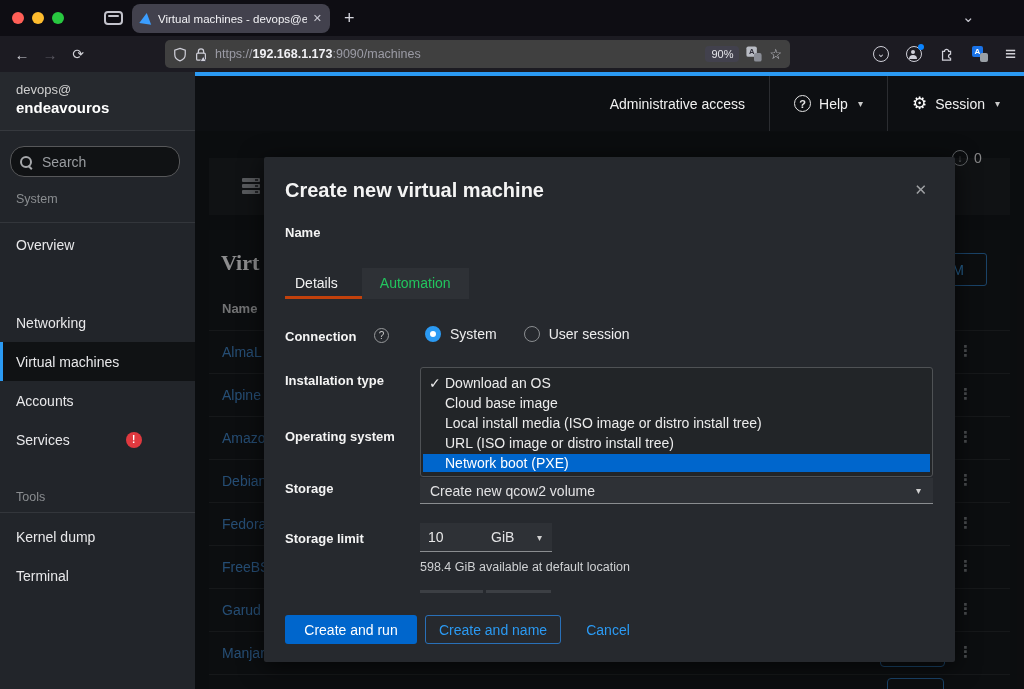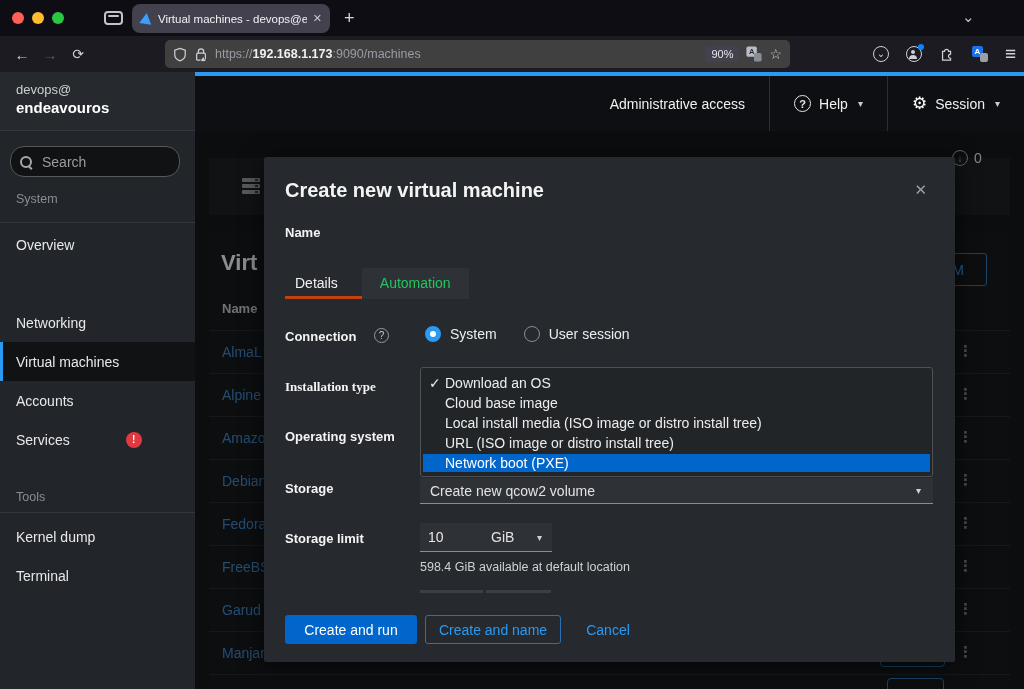--- a/index.html
+++ b/index.html
@@ -73,21 +73,21 @@
   
   .content{position:absolute;left:195px;top:59px;width:829px;height:558px;background:#131519;overflow:hidden;}
   .toolbar-strip{position:absolute;left:14px;top:27px;width:801px;height:57px;background:#1a1d21;}
   .server-ic{position:absolute;left:33px;top:20px;width:18px;height:16px;}
   .server-ic .bar{position:relative;width:18px;height:4px;background:#8f9296;margin-bottom:2px;border-radius:1px;}
   .server-ic .bar::after{content:"";position:absolute;right:2px;top:1px;width:3px;height:2px;background:#3a3d41;}
   .notif{position:absolute;left:757px;top:19px;display:flex;align-items:center;gap:6px;}
   .dl-circ{width:16px;height:16px;border:1.5px solid #9aa0a4;border-radius:50%;color:#9aa0a4;font-size:10px;text-align:center;line-height:15px;}
   .notif-count{color:#d7d7d9;font-size:14px;}
   .card{position:absolute;left:14px;top:99px;width:801px;height:459px;background:#14171b;}
-  .page-h{position:absolute;left:12px;top:20px;width:46px;overflow:hidden;color:#e4e4e6;font-size:22px;font-weight:bold;white-space:nowrap;}
+  .page-h{position:absolute;left:12px;top:20px;width:46px;overflow:hidden;color:#e4e4e6;font-size:22px;font-weight:bold;white-space:nowrap;font-family:Liberation Serif, serif;}
   .vm-btn{position:absolute;left:689px;top:23px;width:89px;height:33px;border:1px solid #2b6da8;border-radius:3px;color:#3a96e0;font-size:14px;display:flex;align-items:center;justify-content:flex-end;padding-right:22px;}
   .col-h{position:absolute;left:13px;top:71px;color:#b9babc;font-size:13px;font-weight:bold;}
   .vrow{position:absolute;left:0;width:801px;height:43px;border-top:1px solid #24272b;}
   .vrow .vlink{position:absolute;left:13px;top:13px;width:43px;overflow:hidden;white-space:nowrap;color:#3d7dbb;font-size:14px;}
   .vrow .kebab{position:absolute;left:749px;top:11px;color:#787c80;font-size:15px;font-weight:bold;letter-spacing:0;}
   .frag1{position:absolute;left:685px;top:503px;width:65px;height:33px;border:1px solid #2b6da8;border-radius:4px;}
   .frag2{position:absolute;left:692px;top:547px;width:57px;height:40px;border:1px solid #2b6da8;border-radius:4px;}
 
   .backdrop{position:absolute;left:195px;top:59px;width:829px;height:558px;background:rgba(0,0,0,0.38);}
 
@@ -319,21 +319,21 @@
         <div class="radio-opt">
             <span class="rdot on"></span>
             <span>System</span>
           </div>
         <div class="radio-opt">
             <span class="rdot off"></span>
             <span>User session</span>
           </div>
       </div>
 
-      <div class="m-label" style="top:222px;font-family:Liberation Serif, serif;">Installation type</div>
+      <div class="m-label" style="top:216px;">Installation type</div>
       <div class="m-label" style="top:272px;">Operating system</div>
       <div class="m-label" style="top:324px;">Storage</div>
       <div class="m-label" style="top:374px;">Storage limit</div>
 
       <div class="dropdown">
         <div class="dd-opt"><span class="chk">✓</span><span>Download an OS</span></div>
         <div class="dd-opt"><span>Cloud base image</span></div>
         <div class="dd-opt"><span>Local install media (ISO image or distro install tree)</span></div>
         <div class="dd-opt"><span>URL (ISO image or distro install tree)</span></div>
         <div class="dd-opt hl"><span>Network boot (PXE)</span></div>

